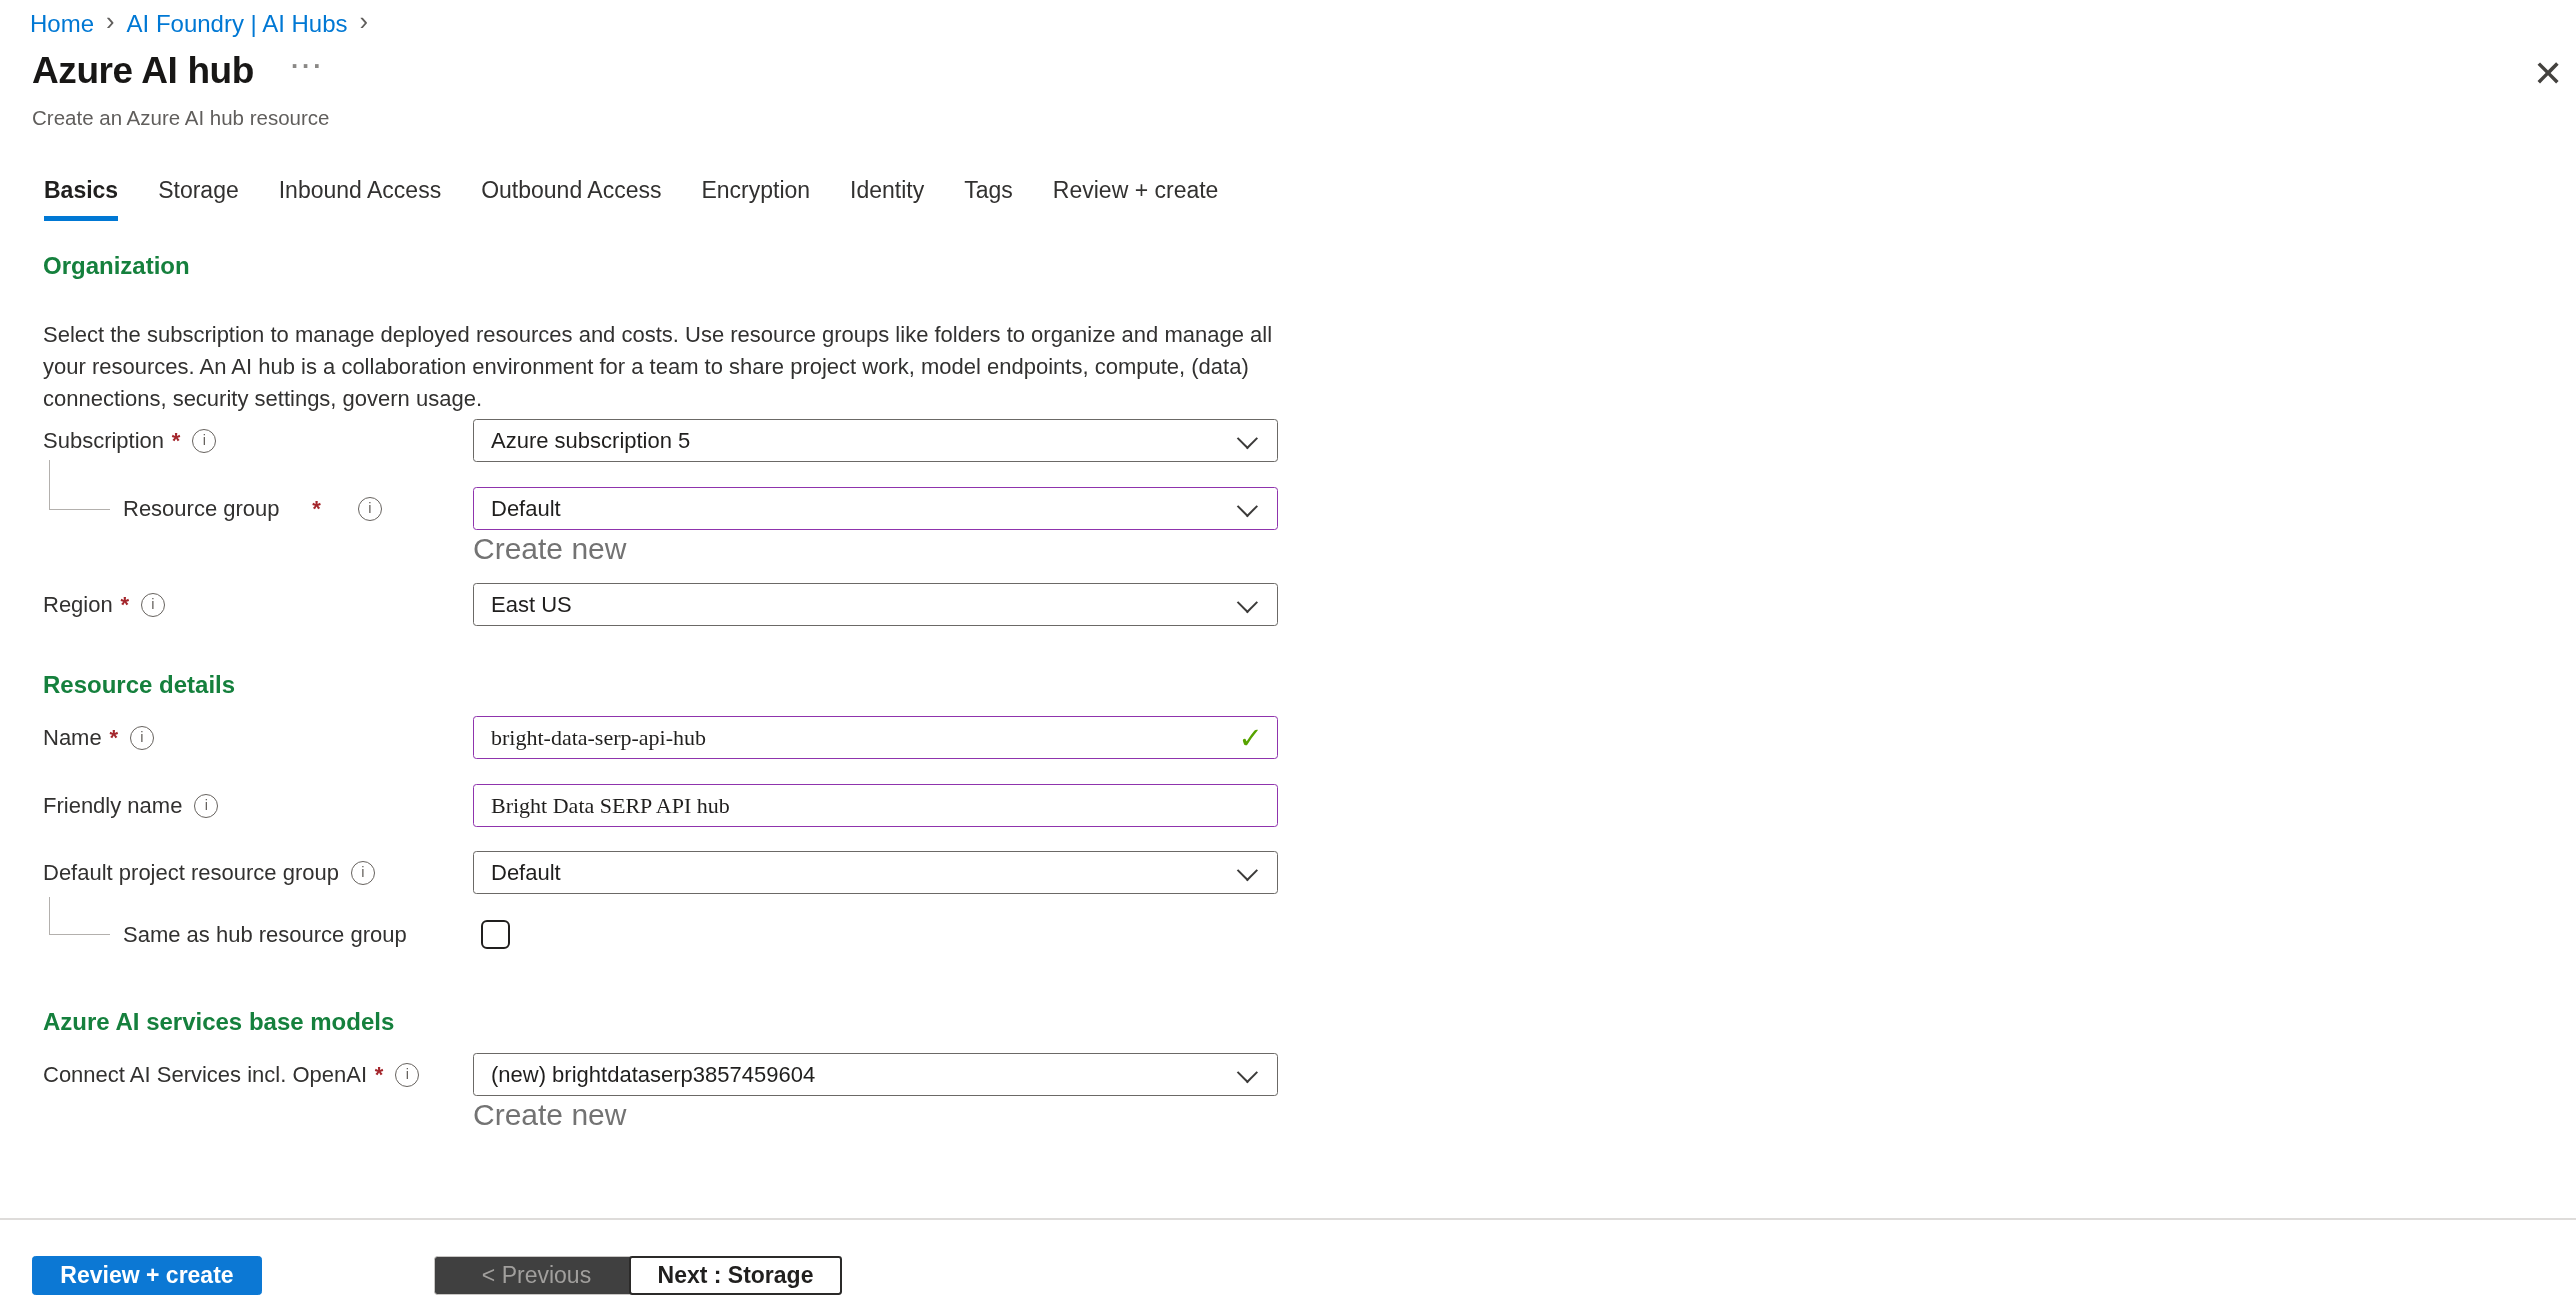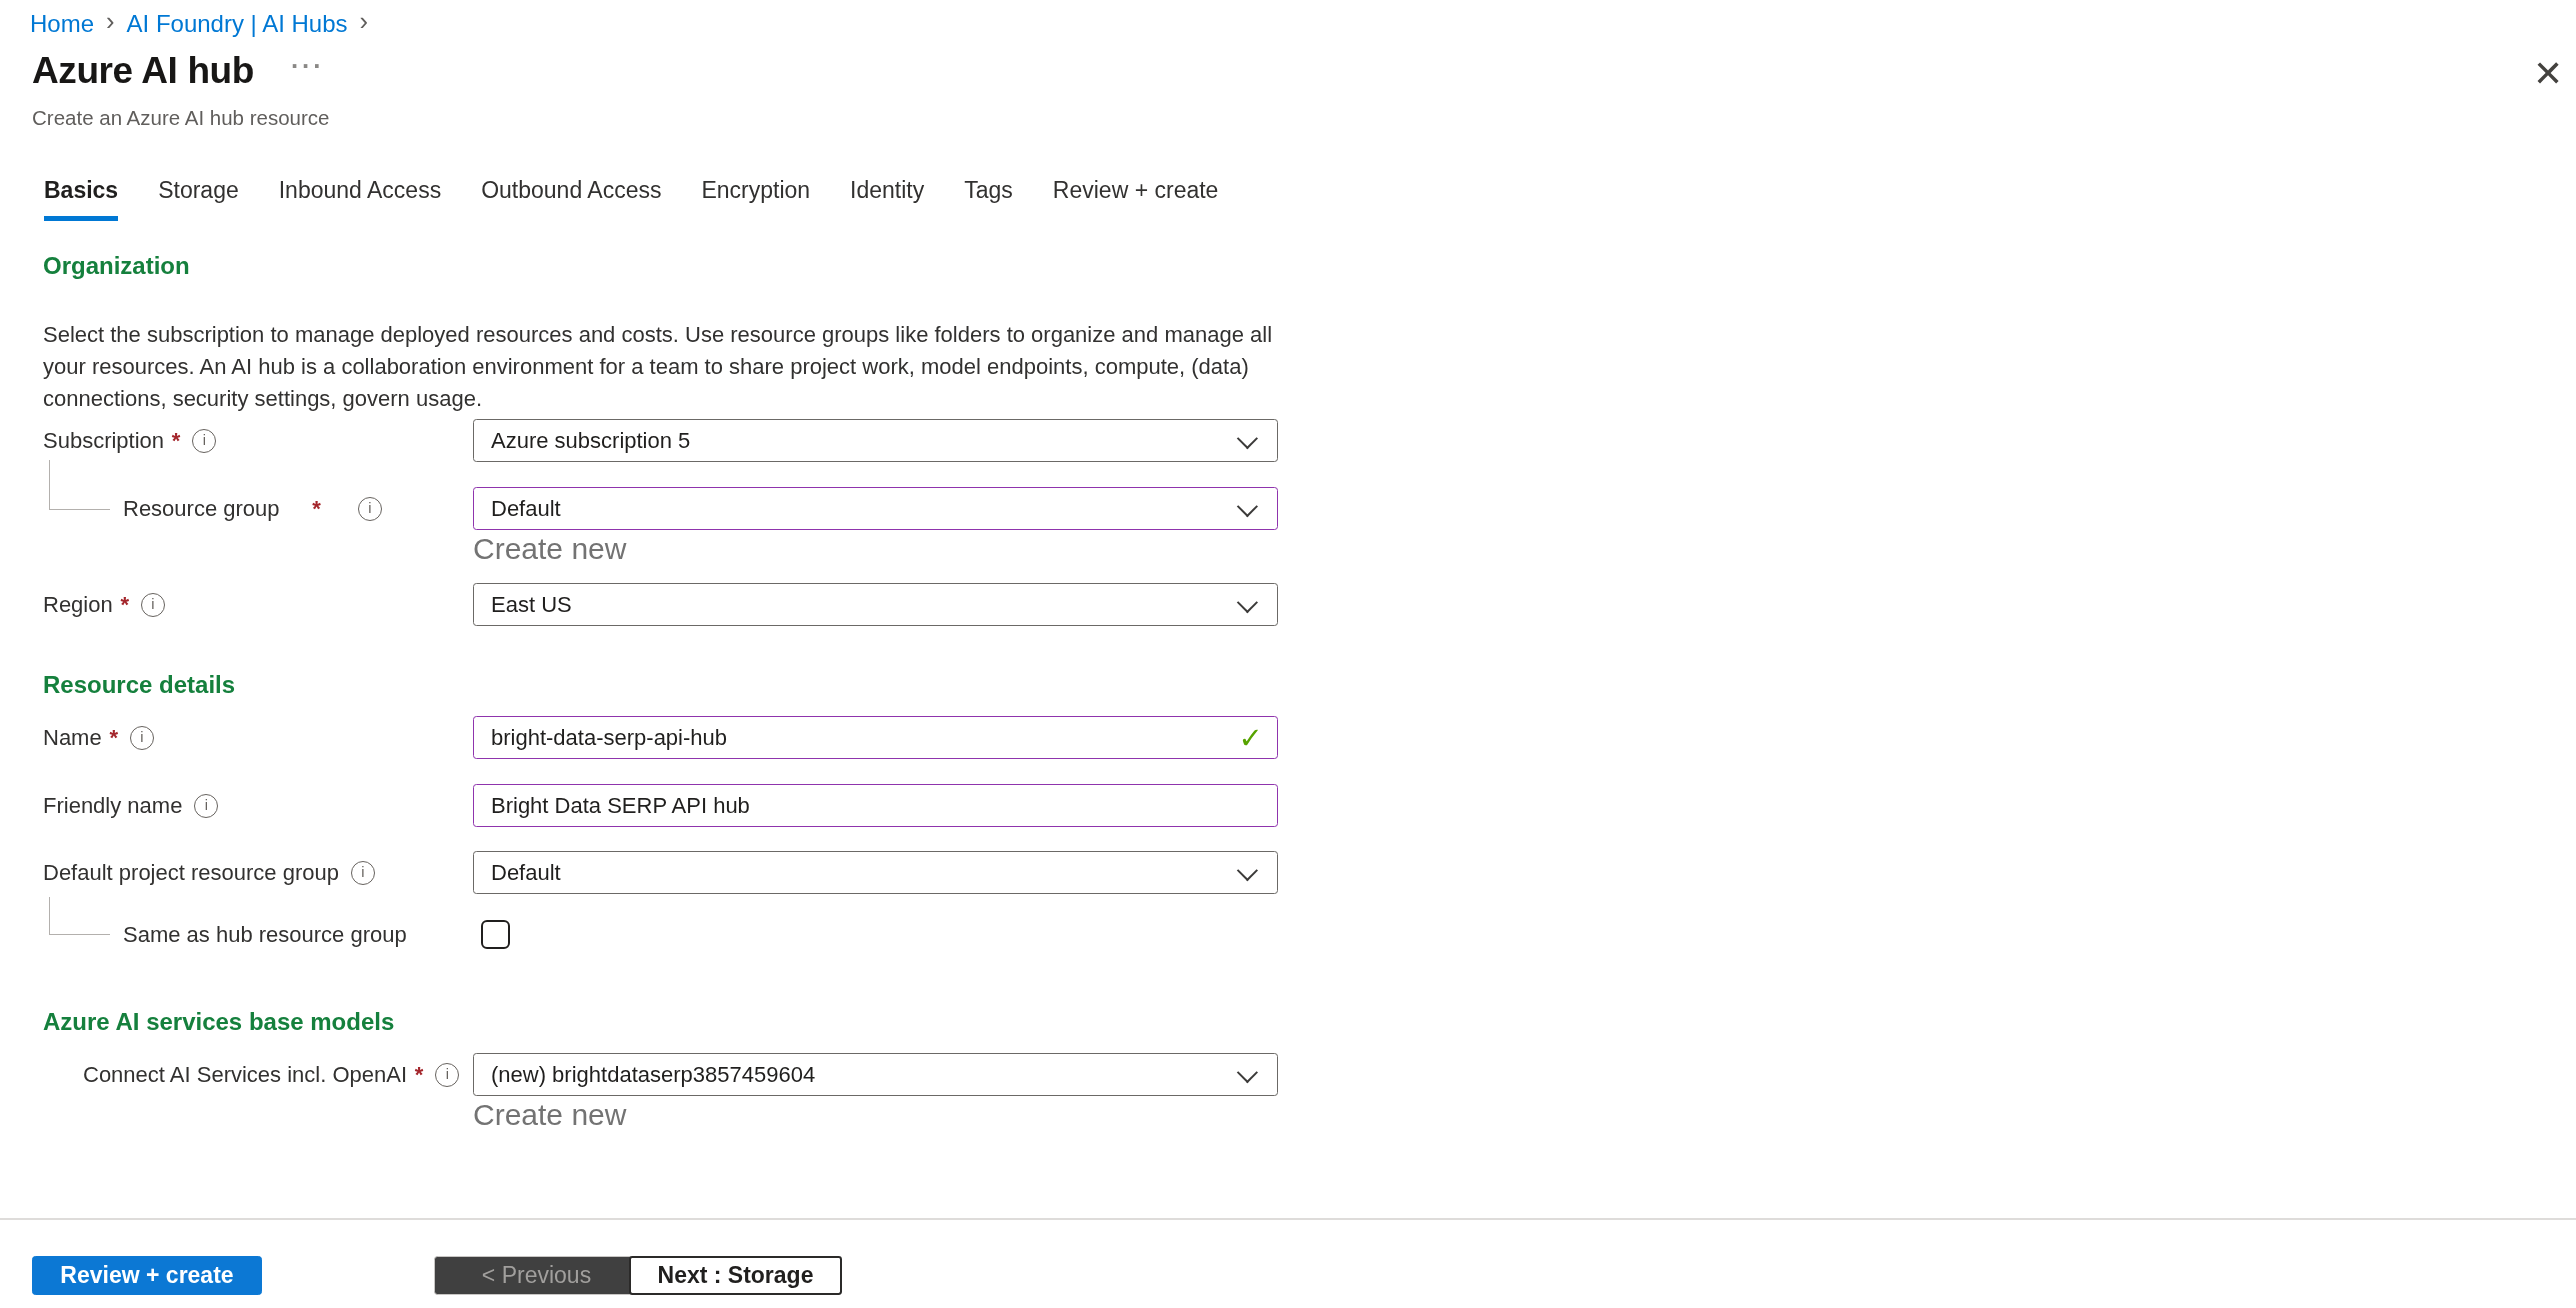--- a/index.html
+++ b/index.html
@@ -42,21 +42,21 @@
 
   
   .field{position:absolute;left:473px;width:805px;height:43px;box-sizing:border-box;border:1.7px solid #6b6966;border-radius:3.4px;
     background:#fff;display:flex;align-items:center;padding:0 60px 0 17px;font-size:22px;color:#201f1e;cursor:pointer;}
   .field.changed{border-color:#8f34ad;}
   .chev-icon{position:absolute;right:22px;top:11px;width:12.8px;height:12.8px;border-right:2.1px solid #3b3a39;border-bottom:2.1px solid #3b3a39;transform:rotate(45deg);}
 
   
   .input-wrap{position:absolute;left:473px;width:805px;height:43px;}
   .input-wrap input{width:100%;height:100%;box-sizing:border-box;border:1.7px solid #8f34ad;border-radius:3.4px;
-    padding:0 55px 0 17px;font-size:22px;color:#201f1e;font-family:Liberation Sans, sans-serif;background:#fff;outline:none;}
+    padding:0 55px 0 17px;font-size:22px;color:#201f1e;font-family:Liberation Serif, serif;background:#fff;outline:none;}
   .valid-icon{position:absolute;right:15.3px;top:5.1px;color:#57a300;font-size:29px;font-weight:700;}
 
   .link{position:absolute;left:473px;font-size:30px;color:#737373;text-decoration:none;cursor:pointer;}
 
   .checkbox{position:absolute;left:481px;top:920px;width:29px;height:29px;box-sizing:border-box;border:2.6px solid #201f1e;border-radius:6px;background:#fff;cursor:pointer;}
 
   
   .divider{position:absolute;left:0;top:1218px;width:100%;height:1.7px;background:#dedcda;}
   .btn{position:absolute;top:1256px;height:39px;box-sizing:border-box;border-radius:3.4px;font-size:23px;font-family:inherit;cursor:pointer;}
   .btn-primary{left:32px;width:230px;background:#0c78d4;border:1.7px solid #0c78d4;color:#fff;font-weight:600;}
@@ -65,21 +65,21 @@
 
   
   #lbl-subscription{top:419px;} #fld-subscription{top:419px;}
   #lbl-resource-group{top:487px;} #fld-resource-group{top:487px;} #link-create-rg{top:532px;}
   #lbl-region{top:583px;} #fld-region{top:583px;}
   #h-org{top:252px;} #h-resource{top:671px;} #h-ai{top:1008px;}
   #lbl-name{top:716px;} #wrap-name{top:716px;}
   #lbl-friendly{top:784px;} #wrap-friendly{top:784px;}
   #lbl-dprg{top:851px;} #fld-dprg{top:851px;}
   #lbl-same{top:920px;height:29px;}
-  #lbl-connect{top:1053px;margin-left:40px;} #fld-connect{top:1053px;} #link-create-ai{top:1098px;}
+  #lbl-connect{top:1053px;} #fld-connect{top:1053px;} #link-create-ai{top:1098px;}
 </style>
 </head>
 <body>
 
 <div class="page">
 
   <nav class="breadcrumb">
     <a>Home</a>
     <span class="sep">›</span>
     <a>AI Foundry | AI Hubs</a>

